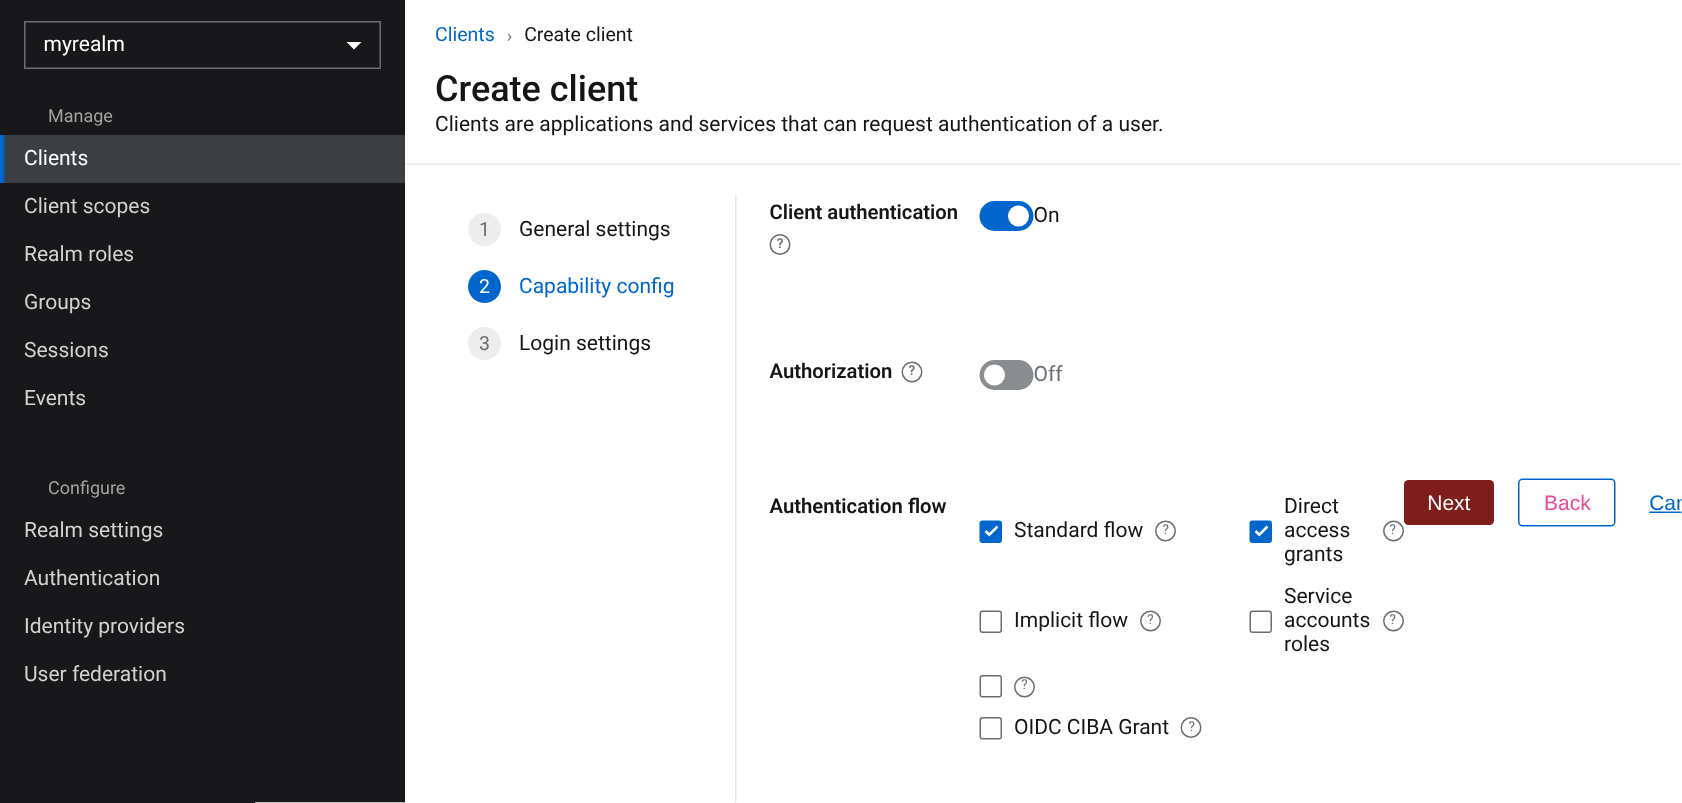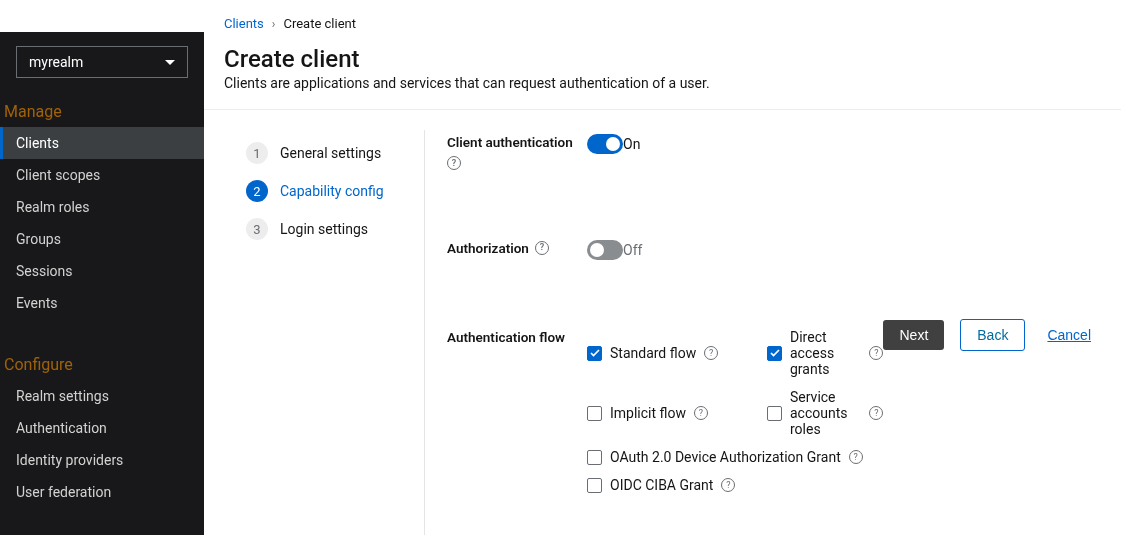--- a/index.html
+++ b/index.html
@@ -8,47 +8,46 @@
       font-size: 14px;
       color: #151515;
       display: flex;
       width: 1121px;
       height: 535px;
       overflow: hidden;
       background: #fff;
     }
     
     .sidebar {
-      width: 204px;
+      width: 270px;
       background: #18181a;
       color: #d2d2d2;
       flex-shrink: 0;
       padding-top: 14px;
-      margin-top: 32px;
     }
     .realm-selector {
       margin: 0 16px 18px 16px;
       border: 1px solid #6a6e73;
       padding: 7px 12px;
       display: flex;
       justify-content: space-between;
       align-items: center;
       color: #fff;
       cursor: pointer;
     }
     .realm-selector .caret {
       width: 0; height: 0;
       border-left: 5px solid transparent;
       border-right: 5px solid transparent;
       border-top: 5px solid #fff;
     }
     .sidenav-section-title {
-      font-size: 16px;
-      color: #a16207;
-      padding: 6px 4px;
+      font-size: 12px;
+      color: #a3a3a3;
+      padding: 6px 32px;
       margin-top: 6px;
     }
     .sidenav-item {
       padding: 8px 16px;
       color: #d2d2d2;
       cursor: pointer;
     }
     .sidenav-item.active {
       background: #3c3f42;
       color: #fff;
@@ -220,22 +219,22 @@
       align-items: center;
       padding: 18px 0 18px 0;
     }
     .btn {
       padding: 7px 16px;
       font-size: 14px;
       border-radius: 3px;
       cursor: pointer;
       border: none;
     }
-    .btn.primary { background: #404040; color: #fff; }
-    .btn.secondary { background: #fff; color: #0369a1; border: 1px solid #0066cc; }
+    .btn.primary { background: #7f1d1d; color: #fff; }
+    .btn.secondary { background: #fff; color: #ec4899; border: 1px solid #0066cc; }
     .btn.link { background: transparent; color: #0066cc; padding: 7px 6px; text-decoration: underline; }
   </style>
 </head>
 <body>
 
 <aside class="sidebar">
   <div class="realm-selector">
     <span>myrealm</span>
     <span class="caret"></span>
   </div>
@@ -337,21 +336,20 @@
             <span class="clabel">Implicit flow</span>
             <span class="help-icon">?</span>
           </div>
           <div class="check">
             <span class="cbox"></span>
             <span class="clabel">Service accounts roles</span>
             <span class="help-icon">?</span>
           </div>
           <div class="check full">
             <span class="cbox"></span>
-            <span class="clabel">OAuth 2.0 Device Authorization Grant</span>
             <span class="help-icon">?</span>
           </div>
           <div class="check full">
             <span class="cbox"></span>
             <span class="clabel">OIDC CIBA Grant</span>
             <span class="help-icon">?</span>
           </div>
         </div>
       </div>
 

